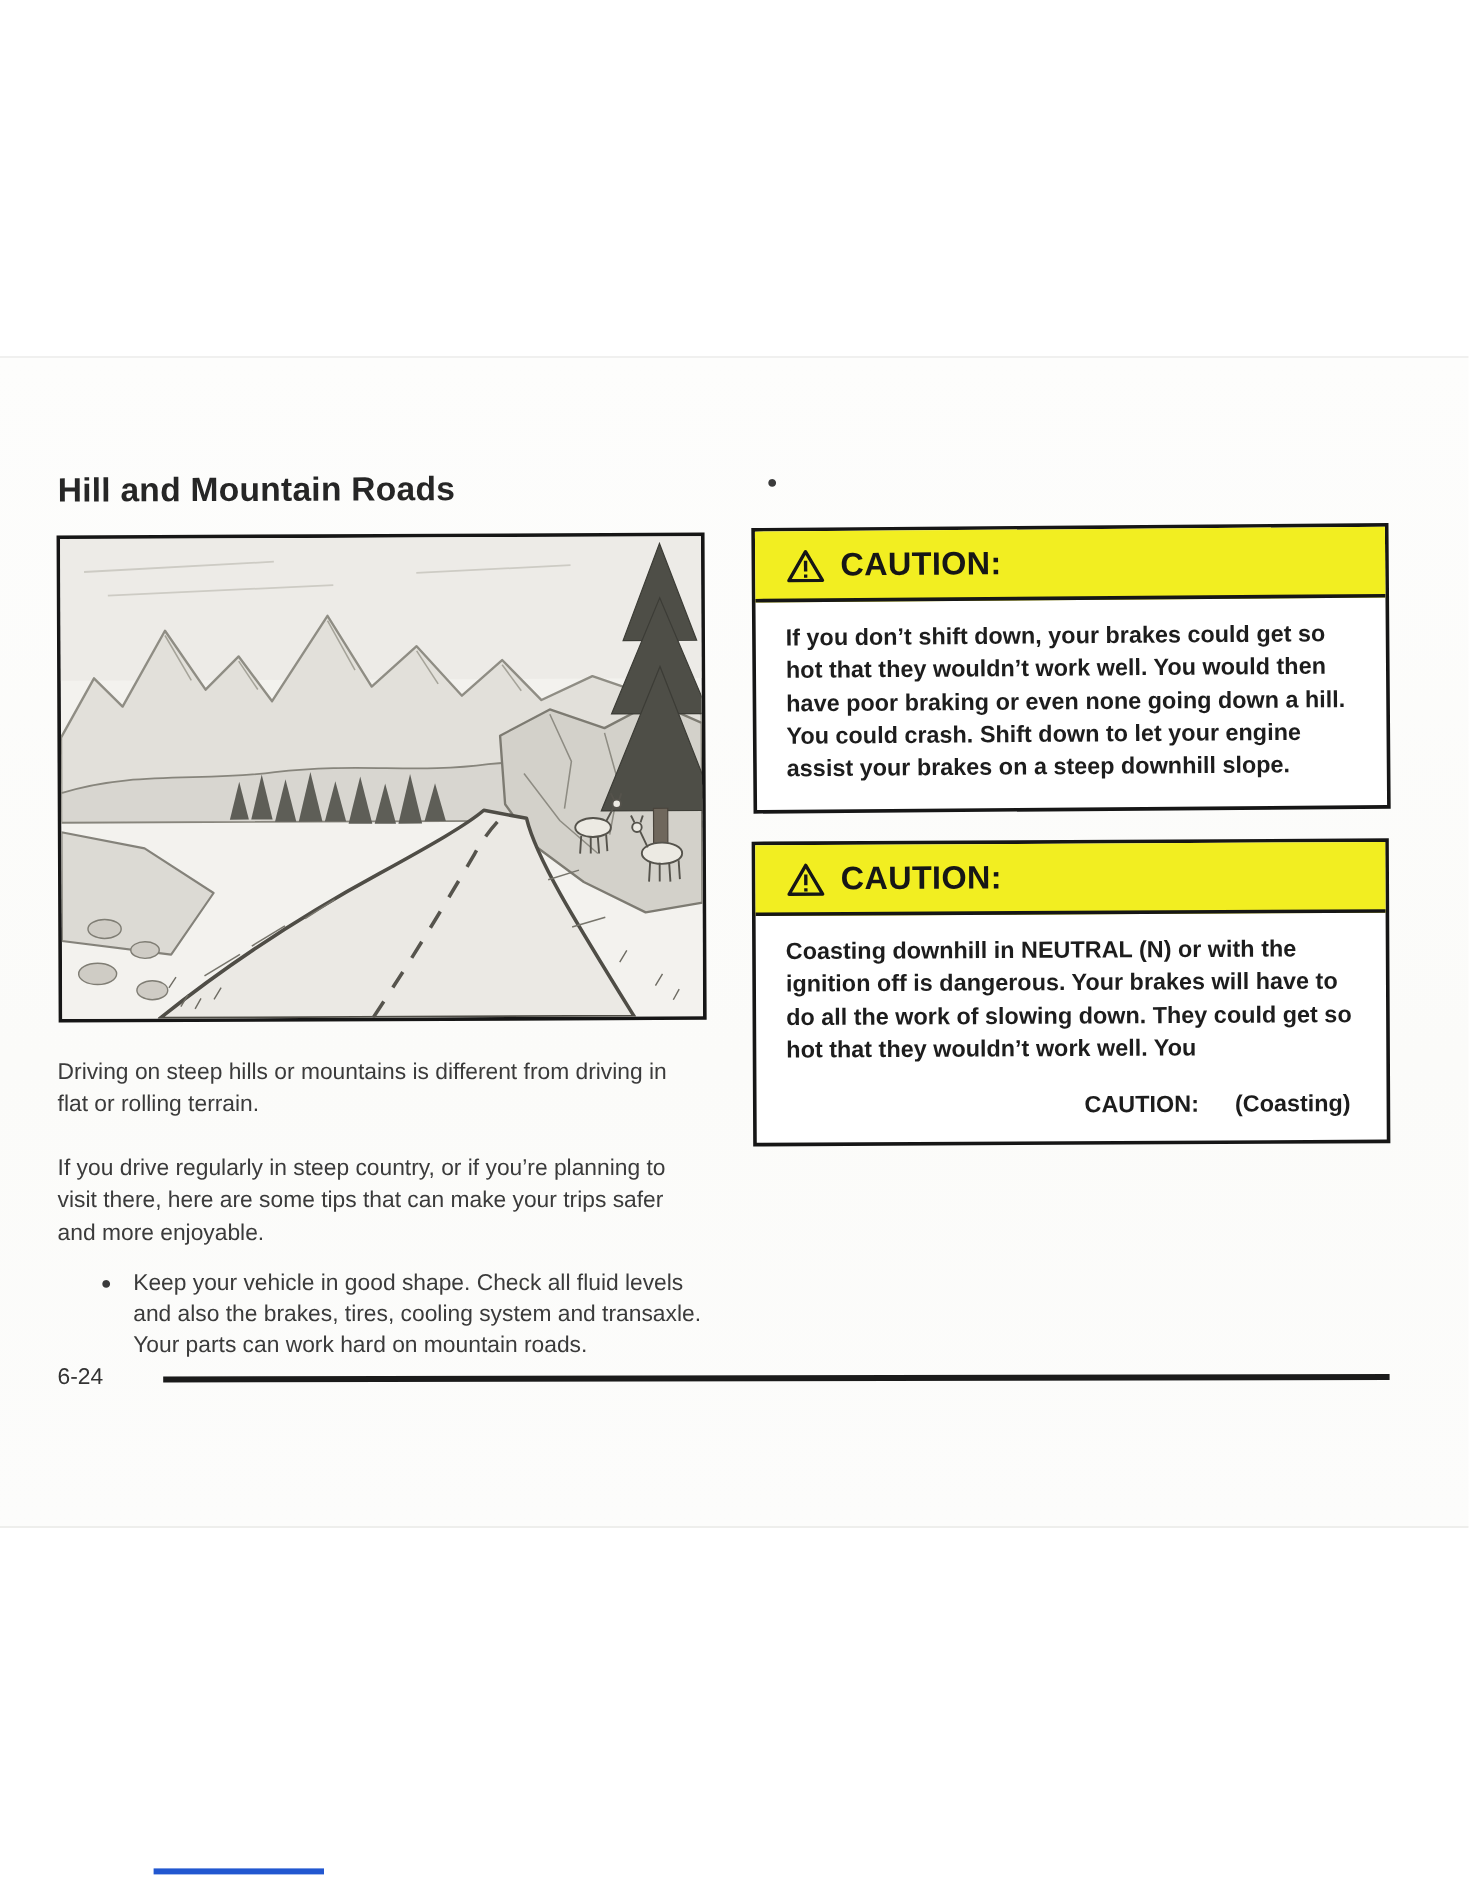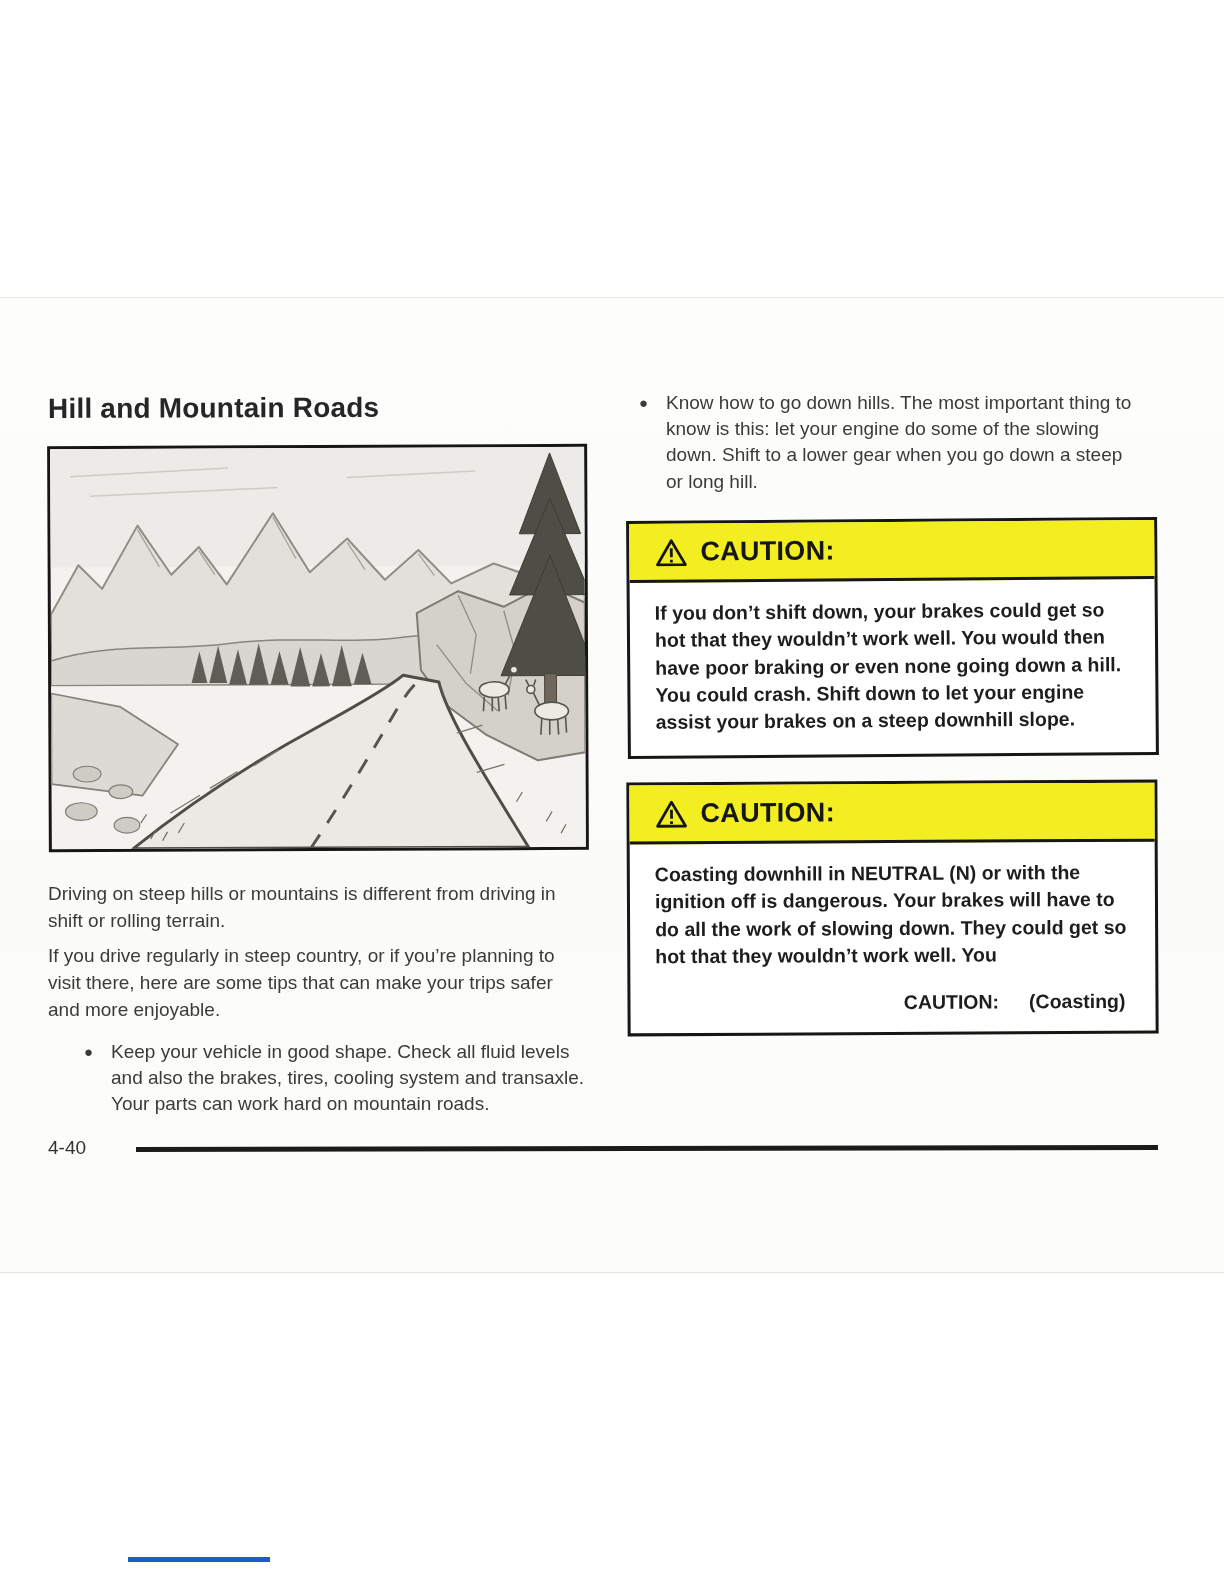--- a/index.html
+++ b/index.html
@@ -20,21 +20,21 @@
   .heading { font-size:28px; font-weight:bold; color:#262626; letter-spacing:.2px; transform:rotate(-0.2deg); }
 
   .illustration {
     margin-top:21px; width:540px; height:406px;
     border:3px solid #161616; background:#f3f2ee; transform:rotate(-0.25deg);
   }
   .illustration svg { display:block; width:100%; height:100%; }
 
   .para { font-size:19px; line-height:1.42; color:#3b3b3b; width:508px; }
   .para-first { margin-top:30px; }
-  .para-next  { margin-top:8px; }
+  .para-next  { margin-top:26px; }
 
   .bullet-item { display:flex; font-size:19px; line-height:1.38; color:#3b3b3b; }
   .col-left  .bullet-item { margin-top:15px; padding-left:36px; }
   .col-right .bullet-item { padding-left:12px; }
   .bullet-marker { width:27px; flex:0 0 27px; font-size:15px; padding-top:3px; color:#3b3b3b; }
   .bullet-text { flex:1; }
   .col-right .bullet-text { max-width:472px; }
 
   .caution-box {
     border:3px solid #161616; background:#ffffff;
@@ -144,33 +144,32 @@
           <path d="M483,242 L480,236 M488,242 L490,236" fill="none"></path>
           <path d="M496,275 L495,292 M504,276 L504,292 M512,276 L513,292 M520,274 L521,290" fill="none"></path>
         </g>
         <g stroke="#6e6c63" stroke-width="1.2">
           <path d="M100,396 l6,-10 M112,398 l5,-9 M128,390 l6,-10 M90,380 l6,-9"></path>
           <path d="M500,380 l6,-10 M515,392 l5,-9 M470,360 l6,-10"></path>
         </g>
       </svg>
     </div>
 
-    <p class="para para-first">Driving on steep hills or mountains is different from driving in shift or rolling terrain.</p>
+    <p class="para para-first">Driving on steep hills or mountains is different from driving in flat or rolling terrain.</p>
     <p class="para para-next">If you drive regularly in steep country, or if you’re planning to visit there, here are some tips that can make your trips safer and more enjoyable.</p>
 
     <div class="bullet-item">
       <span class="bullet-marker">●</span>
       <span class="bullet-text">Keep your vehicle in good shape. Check all fluid levels and also the brakes, tires, cooling system and transaxle. Your parts can work hard on mountain roads.</span>
     </div>
   </div>
 
   <div class="col-right">
     <div class="bullet-item">
       <span class="bullet-marker">●</span>
-      <span class="bullet-text">Know how to go down hills. The most important thing to know is this: let your engine do some of the slowing down. Shift to a lower gear when you go down a steep or long hill.</span>
     </div>
 
     <div class="caution-box caution-box-1">
       <div class="caution-header">
         <span class="warning-icon">
           <svg width="32" height="28" viewBox="0 0 32 28">
               <path d="M16,2 L30,26 L2,26 Z" fill="none" stroke="#161616" stroke-width="2.8" stroke-linejoin="round"></path>
               <rect x="14.6" y="9.5" width="2.8" height="9" fill="#161616"></rect>
               <rect x="14.6" y="21" width="2.8" height="2.8" fill="#161616"></rect>
             </svg>
@@ -193,18 +192,18 @@
       </div>
       <div class="caution-body">Coasting downhill in NEUTRAL (N) or with the ignition off is dangerous. Your brakes will have to do all the work of slowing down. They could get so hot that they wouldn’t work well. You</div>
       <div class="caution-continued">
         <span>CAUTION:</span>
         <span>(Coasting)</span>
       </div>
     </div>
   </div>
 
   <div class="footer">
-    <span class="page-number">4-40</span>
+    <span class="page-number">6-24</span>
     <span class="footer-rule"></span>
   </div>
 
   <div class="blue-mark"></div>
 </div>
 
 </body></html>

